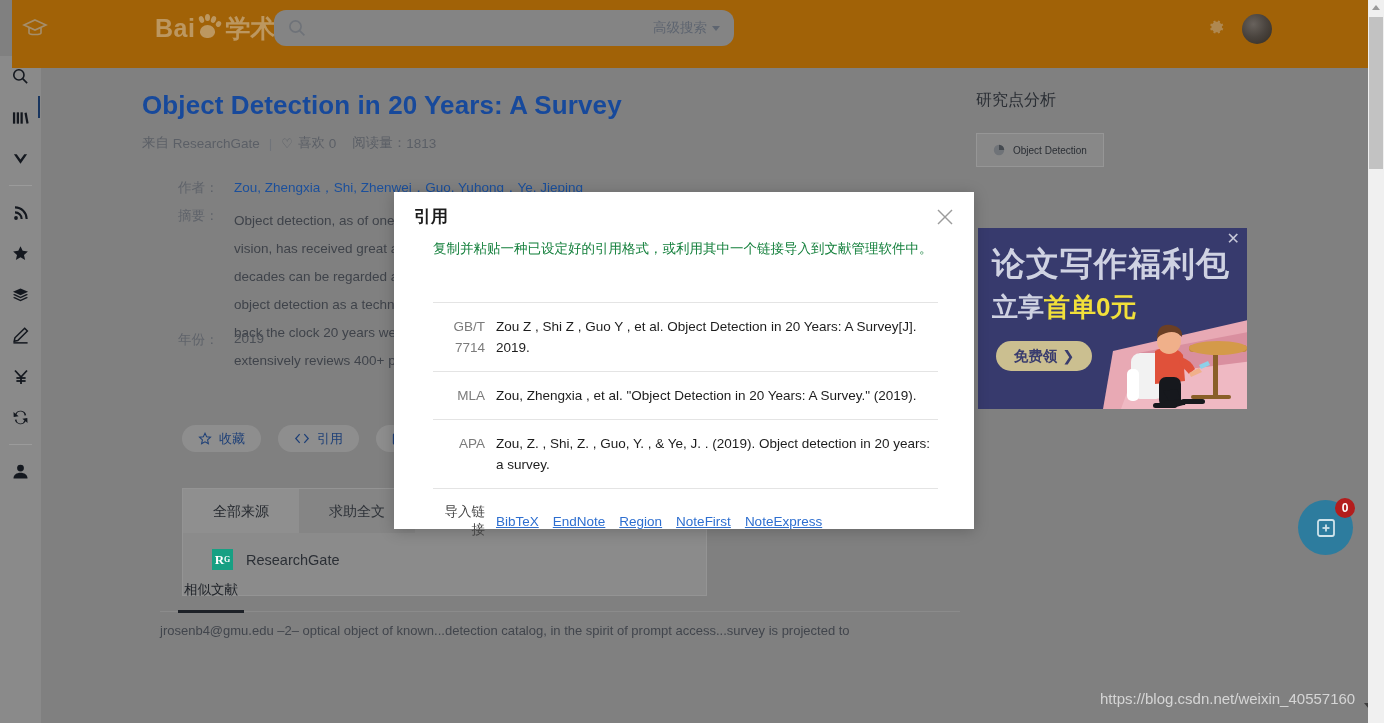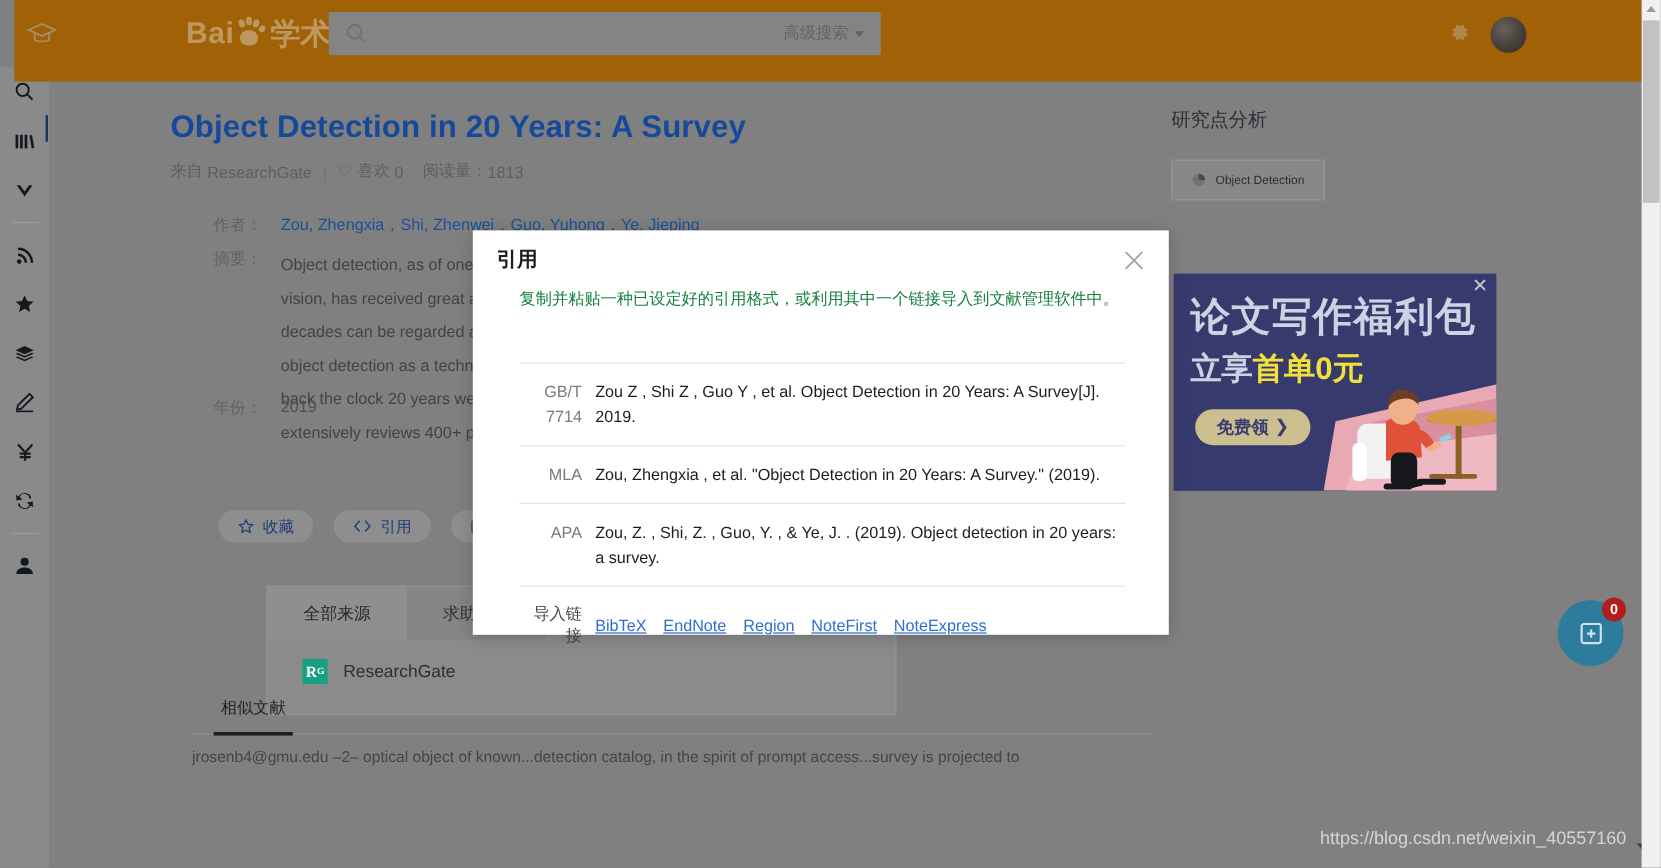--- a/index.html
+++ b/index.html
@@ -48,21 +48,21 @@
   .paw-pad {
     position: absolute; background: #e9edf2; border-radius: 50%;
   }
   .brand-cn {
     font-size: 25px; font-weight: bold; color: #e9edf2; margin-left: 2px;
   }
   .searchbar {
     position: absolute; left: 262px; top: 10px;
     width: 460px; height: 36px;
     background: #848484;
-    border-radius: 2px;
+    border-radius: 12px;
   }
   .searchbar .mag {
     position: absolute; left: 14px; top: 9px;
     opacity: .55;
   }
   .adv-search {
     position: absolute; right: 14px; top: 0;
     height: 36px; line-height: 36px;
     font-size: 13.5px; color: #5e6570;
     display: flex; align-items: center; gap: 5px;
@@ -155,21 +155,20 @@
     display: flex; align-items: center; gap: 7px;
     white-space: nowrap;
   }
   .action-btn .ico { display: flex; align-items: center; }
 
   .source-card {
     position: absolute; left: 141px; top: 432px;
     width: 525px; height: 108px;
     background: #8b8b8b;
     border: 1px solid #949494;
-    margin-left: 40px;
   }
   .source-tabs { display: flex; height: 44px; }
   .source-tab {
     padding: 0 30px; height: 44px; line-height: 44px;
     font-size: 14px; color: #2e3238;
     background: #858585;
   }
   .source-tab.active { background: #8f8f8f; color: #24282e; }
   .source-body {
     display: flex; align-items: center; gap: 13px;

